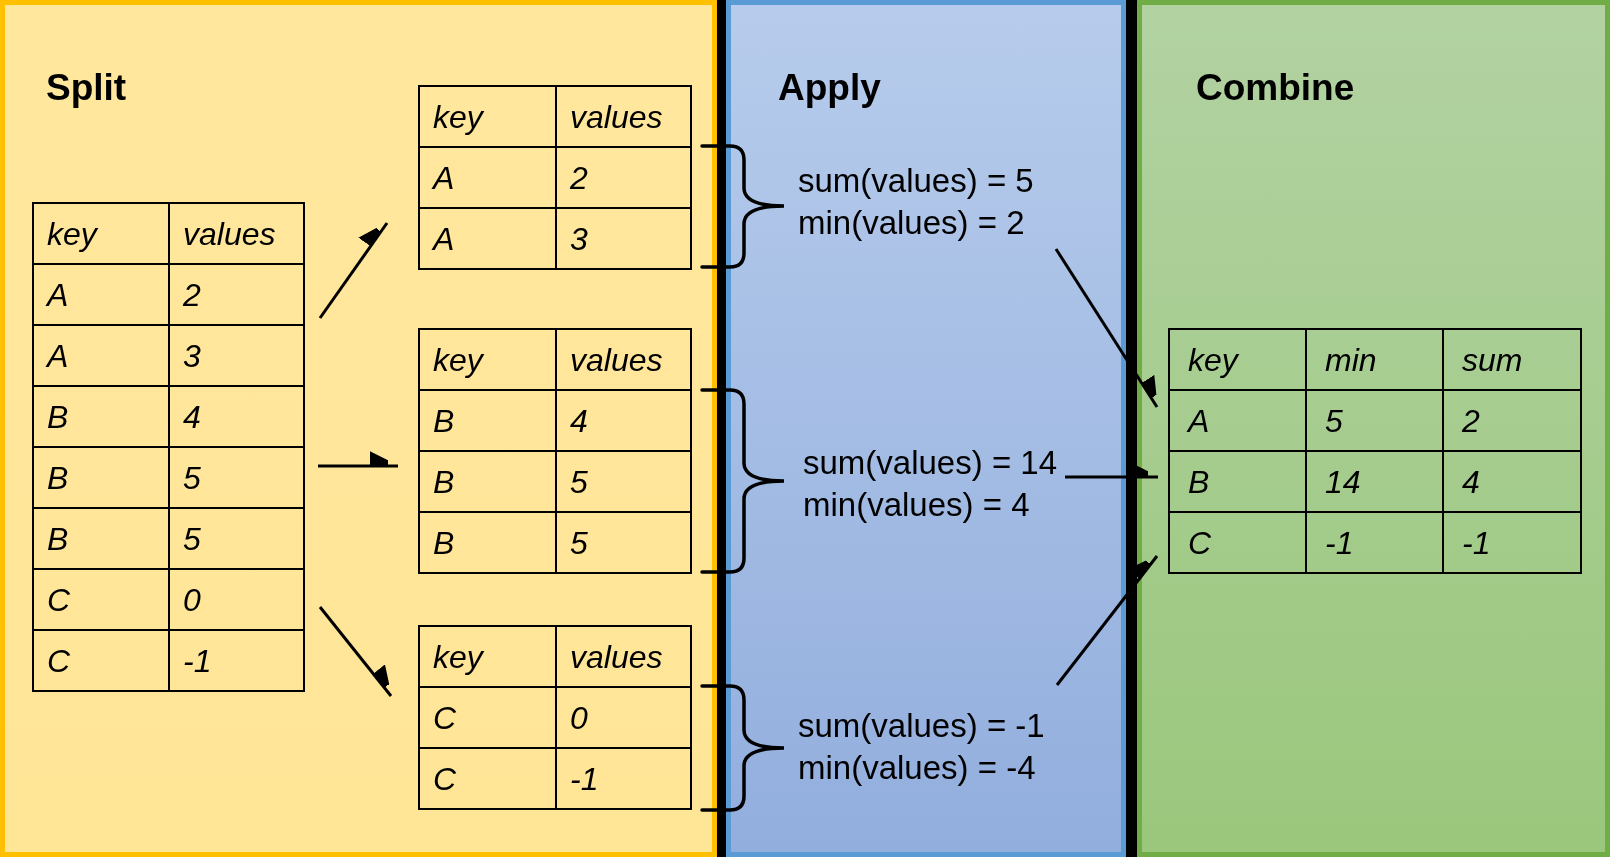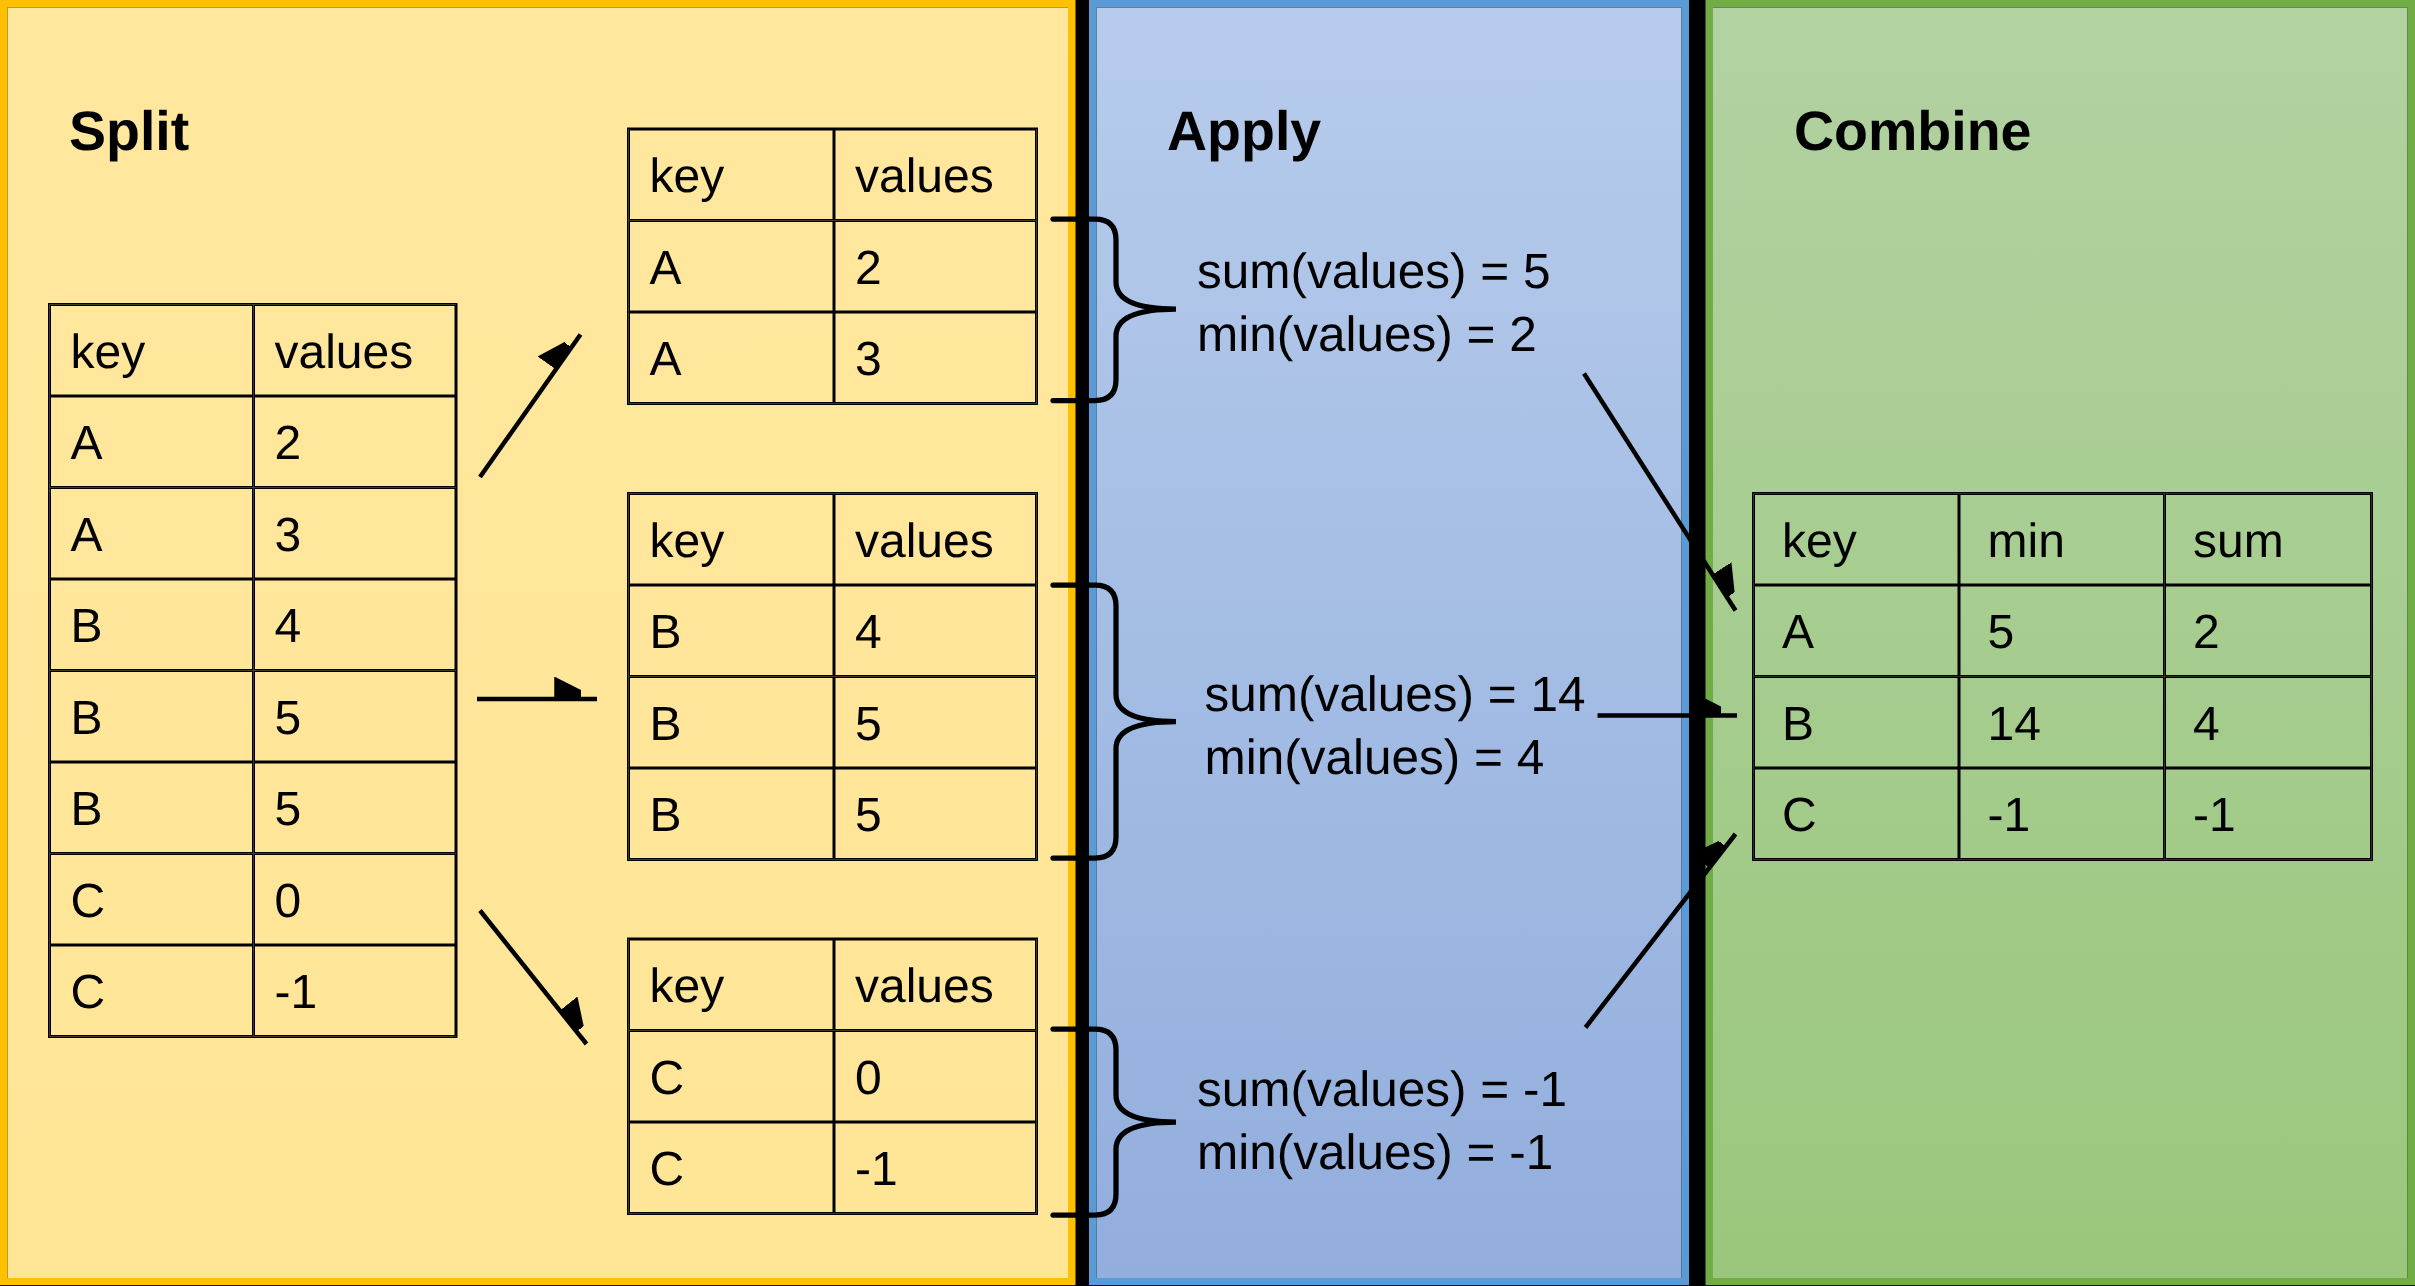--- a/index.html
+++ b/index.html
@@ -9,21 +9,21 @@
   .panel-split{left:0;width:717px;border:5px solid #FFC000;
                background:linear-gradient(180deg,#FFE79E 0%,#FFE596 100%);}
   .panel-apply{left:726px;width:400px;border:5px solid #5B9BD5;
                background:linear-gradient(180deg,#B7CCEC 0%,#92AEDD 100%);}
   .panel-combine{left:1137px;width:473px;border:5px solid #70AD47;
                background:linear-gradient(180deg,#B2D2A2 0%,#9AC77C 100%);}
   .panel-title{position:absolute;font-size:37px;font-weight:700;line-height:40px;white-space:nowrap;margin-top:32px;}
   #title-split{left:46px;top:36px;}
   #title-apply{left:778px;top:36px;}
   #title-combine{left:1196px;top:36px;}
-  .tbl{position:absolute;display:grid;grid-auto-rows:61px;border:1.5px solid #000;background:transparent;}
+  .tbl{position:absolute;display:grid;grid-auto-rows:61px;border:1.5px solid #000;background:transparent;font-style:italic;}
   .cell{box-sizing:border-box;border:1.5px solid #000;display:flex;align-items:center;
         padding-left:13px;font-size:32px;line-height:1;white-space:nowrap;}
   #tbl-source{left:32px;top:202px;grid-template-columns:136px 135px;}
   #tbl-group-a{left:418px;top:85px;grid-template-columns:137px 135px;}
   #tbl-group-b{left:418px;top:328px;grid-template-columns:137px 135px;}
   #tbl-group-c{left:418px;top:625px;grid-template-columns:137px 135px;}
   #tbl-result{left:1168px;top:328px;grid-template-columns:137px 137px 138px;}
   #tbl-result .cell{padding-left:18px;}
   .apply-block{position:absolute;font-size:33px;line-height:42px;white-space:nowrap;}
   #apply-a{left:798px;top:160px;}
@@ -110,21 +110,21 @@
   <div class="apply-block" id="apply-a">
     <div>sum(values) = 5</div>
     <div>min(values) = 2</div>
   </div>
   <div class="apply-block" id="apply-b">
     <div>sum(values) = 14</div>
     <div>min(values) = 4</div>
   </div>
   <div class="apply-block" id="apply-c">
     <div>sum(values) = -1</div>
-    <div>min(values) = -1</div>
+    <div>min(values) = -4</div>
   </div>
 
   <svg class="overlay" viewBox="0 0 1610 857" xmlns="http://www.w3.org/2000/svg">
     <defs>
       <marker id="arrow" markerUnits="strokeWidth" markerWidth="6" markerHeight="5" refX="9.5" refY="5" orient="auto">
         <path d="M0,0 L10,5 L0,10 Z" fill="#000"></path>
       </marker>
     </defs>
 
     <line x1="320" y1="318" x2="387" y2="223" stroke="#000" stroke-width="3" marker-end="url(#arrow)"></line>

